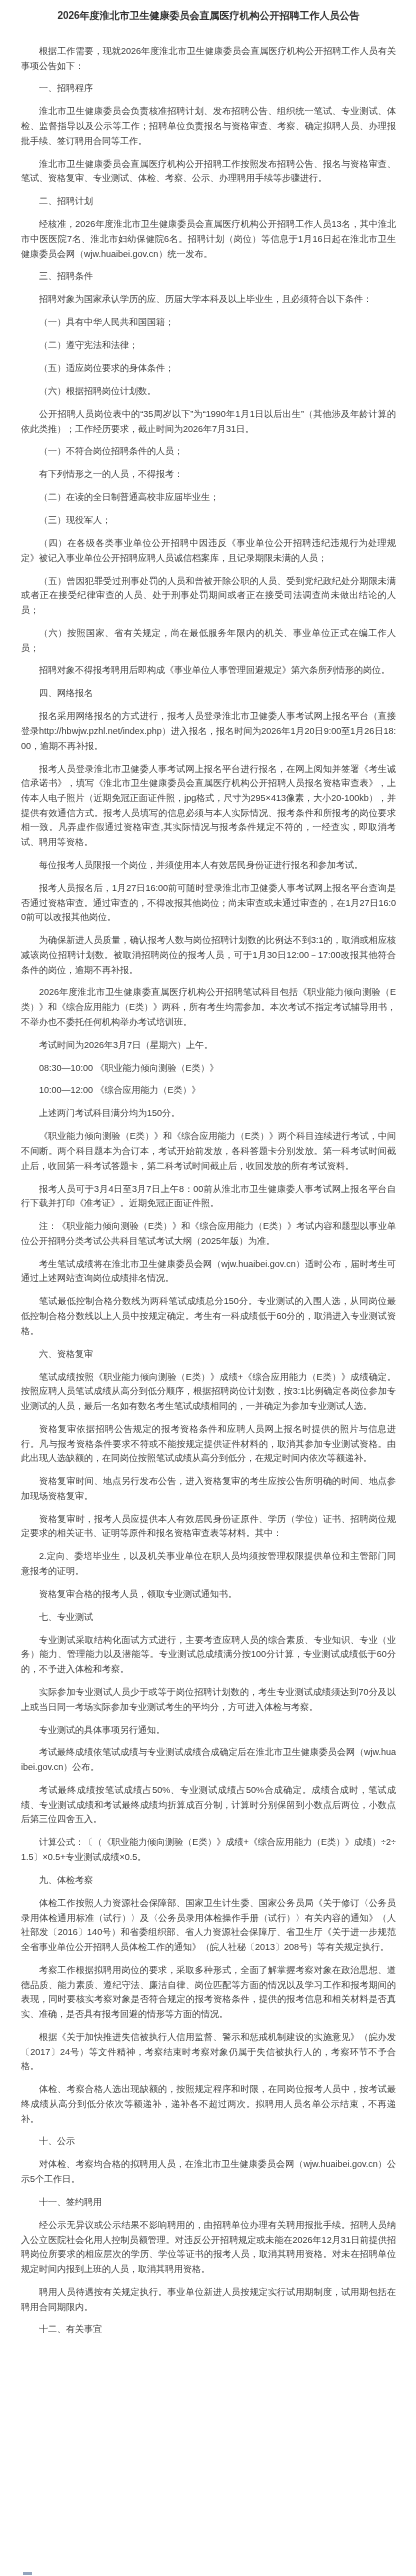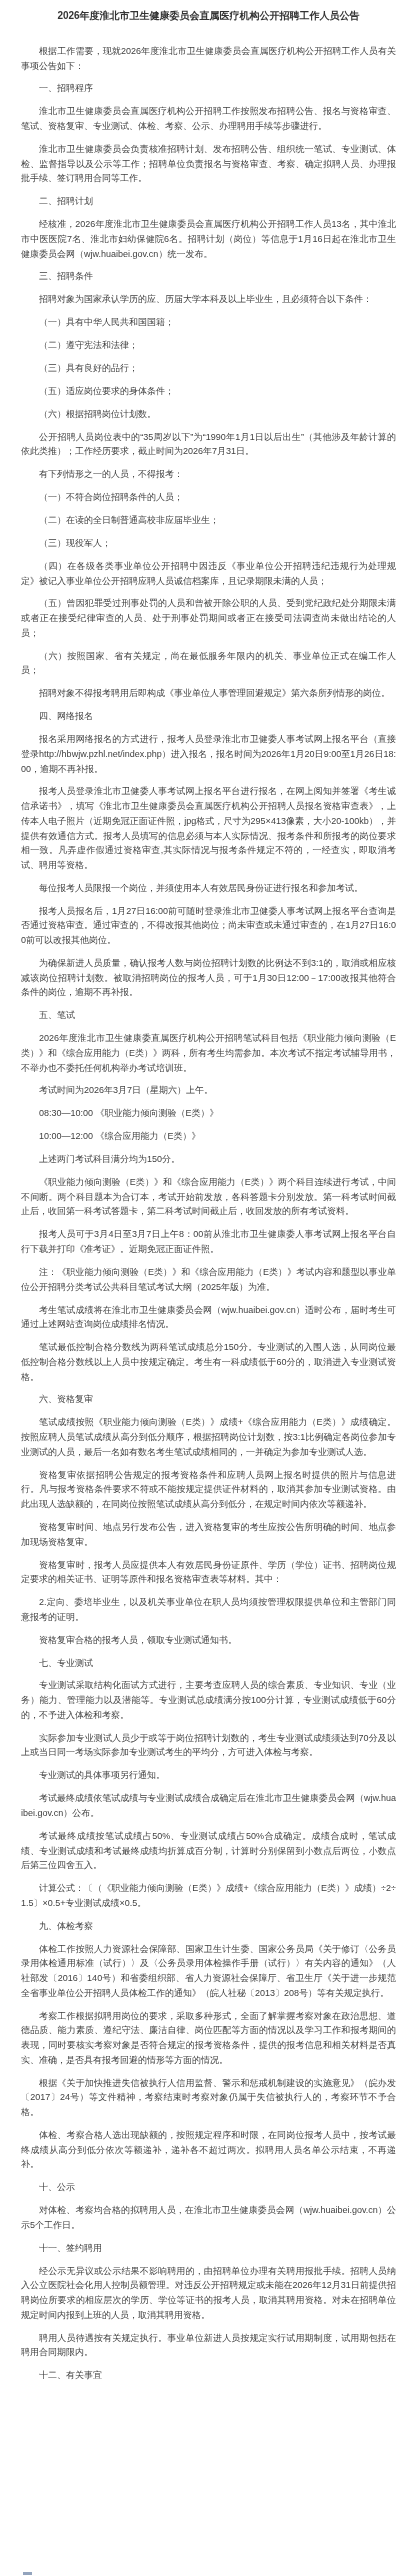--- a/index.html
+++ b/index.html
@@ -39,47 +39,45 @@
 <body>
 
 <div class="doc">
 
   <h1 class="doc-title">2026年度淮北市卫生健康委员会直属医疗机构公开招聘工作人员公告</h1>
 
   <div class="content">
 
   <p class="para">根据工作需要，现就2026年度淮北市卫生健康委员会直属医疗机构公开招聘工作人员有关事项公告如下：</p>
       <p class="para">一、招聘程序</p>
+      <p class="para">淮北市卫生健康委员会负责核准招聘计划、发布招聘公告、组织统一笔试、专业测试、体检、监督指导以及公示等工作；招聘单位负责报名与资格审查、考察、确定拟聘人员、办理报批手续、签订聘用合同等工作。</p>
       <p class="para">淮北市卫生健康委员会直属医疗机构公开招聘工作按照发布招聘公告、报名与资格审查、笔试、资格复审、专业测试、体检、考察、公示、办理聘用手续等步骤进行。</p>
-      <p class="para">淮北市卫生健康委员会负责核准招聘计划、发布招聘公告、组织统一笔试、专业测试、体检、监督指导以及公示等工作；招聘单位负责报名与资格审查、考察、确定拟聘人员、办理报批手续、签订聘用合同等工作。</p>
       <p class="para">二、招聘计划</p>
       <p class="para">经核准，2026年度淮北市卫生健康委员会直属医疗机构公开招聘工作人员13名，其中淮北市中医医院7名、淮北市妇幼保健院6名。招聘计划（岗位）等信息于1月16日起在淮北市卫生健康委员会网（wjw.huaibei.gov.cn）统一发布。</p>
       <p class="para">三、招聘条件</p>
       <p class="para">招聘对象为国家承认学历的应、历届大学本科及以上毕业生，且必须符合以下条件：</p>
       <p class="para">（一）具有中华人民共和国国籍；</p>
       <p class="para">（二）遵守宪法和法律；</p>
-      <p class="para">（三）具有良好的品行；</p>
       <p class="para">（五）适应岗位要求的身体条件；</p>
       <p class="para">（六）根据招聘岗位计划数。</p>
       <p class="para">公开招聘人员岗位表中的“35周岁以下”为“1990年1月1日以后出生”（其他涉及年龄计算的依此类推）；工作经历要求，截止时间为2026年7月31日。</p>
+      <p class="para">（一）不符合岗位招聘条件的人员；</p>
       <p class="para">有下列情形之一的人员，不得报考：</p>
-      <p class="para">（一）不符合岗位招聘条件的人员；</p>
       <p class="para">（二）在读的全日制普通高校非应届毕业生；</p>
       <p class="para">（三）现役军人；</p>
       <p class="para">（四）在各级各类事业单位公开招聘中因违反《事业单位公开招聘违纪违规行为处理规定》被记入事业单位公开招聘应聘人员诚信档案库，且记录期限未满的人员；</p>
       <p class="para">（五）曾因犯罪受过刑事处罚的人员和曾被开除公职的人员、受到党纪政纪处分期限未满或者正在接受纪律审查的人员、处于刑事处罚期间或者正在接受司法调查尚未做出结论的人员；</p>
       <p class="para">（六）按照国家、省有关规定，尚在最低服务年限内的机关、事业单位正式在编工作人员；</p>
       <p class="para">招聘对象不得报考聘用后即构成《事业单位人事管理回避规定》第六条所列情形的岗位。</p>
       <p class="para">四、网络报名</p>
       <p class="para">报名采用网络报名的方式进行，报考人员登录淮北市卫健委人事考试网上报名平台（直接登录http://hbwjw.pzhl.net/index.php）进入报名，报名时间为2026年1月20日9:00至1月26日18:00，逾期不再补报。</p>
       <p class="para">报考人员登录淮北市卫健委人事考试网上报名平台进行报名，在网上阅知并签署《考生诚信承诺书》，填写《淮北市卫生健康委员会直属医疗机构公开招聘人员报名资格审查表》，上传本人电子照片（近期免冠正面证件照，jpg格式，尺寸为295×413像素，大小20-100kb），并提供有效通信方式。报考人员填写的信息必须与本人实际情况、报考条件和所报考的岗位要求相一致。凡弄虚作假通过资格审查,其实际情况与报考条件规定不符的，一经查实，即取消考试、聘用等资格。</p>
       <p class="para">每位报考人员限报一个岗位，并须使用本人有效居民身份证进行报名和参加考试。</p>
       <p class="para">报考人员报名后，1月27日16:00前可随时登录淮北市卫健委人事考试网上报名平台查询是否通过资格审查。通过审查的，不得改报其他岗位；尚未审查或未通过审查的，在1月27日16:00前可以改报其他岗位。</p>
       <p class="para">为确保新进人员质量，确认报考人数与岗位招聘计划数的比例达不到3:1的，取消或相应核减该岗位招聘计划数。被取消招聘岗位的报考人员，可于1月30日12:00－17:00改报其他符合条件的岗位，逾期不再补报。</p>
-      <p class="para">五、笔试</p>
       <p class="para">2026年度淮北市卫生健康委直属医疗机构公开招聘笔试科目包括《职业能力倾向测验（E类）》和《综合应用能力（E类）》两科，所有考生均需参加。本次考试不指定考试辅导用书，不举办也不委托任何机构举办考试培训班。</p>
       <p class="para">考试时间为2026年3月7日（星期六）上午。</p>
       <p class="para">08:30—10:00 《职业能力倾向测验（E类）》</p>
       <p class="para">10:00—12:00 《综合应用能力（E类）》</p>
       <p class="para">上述两门考试科目满分均为150分。</p>
       <p class="para">《职业能力倾向测验（E类）》和《综合应用能力（E类）》两个科目连续进行考试，中间不间断。两个科目题本为合订本，考试开始前发放，各科答题卡分别发放。第一科考试时间截止后，收回第一科考试答题卡，第二科考试时间截止后，收回发放的所有考试资料。</p>
       <p class="para">报考人员可于3月4日至3月7日上午8：00前从淮北市卫生健康委人事考试网上报名平台自行下载并打印《准考证》。近期免冠正面证件照。</p>
       <p class="para">注：《职业能力倾向测验（E类）》和《综合应用能力（E类）》考试内容和题型以事业单位公开招聘分类考试公共科目笔试考试大纲（2025年版）为准。</p>
       <p class="para">考生笔试成绩将在淮北市卫生健康委员会网（wjw.huaibei.gov.cn）适时公布，届时考生可通过上述网站查询岗位成绩排名情况。</p>
       <p class="para">笔试最低控制合格分数线为两科笔试成绩总分150分。专业测试的入围人选，从同岗位最低控制合格分数线以上人员中按规定确定。考生有一科成绩低于60分的，取消进入专业测试资格。</p>

